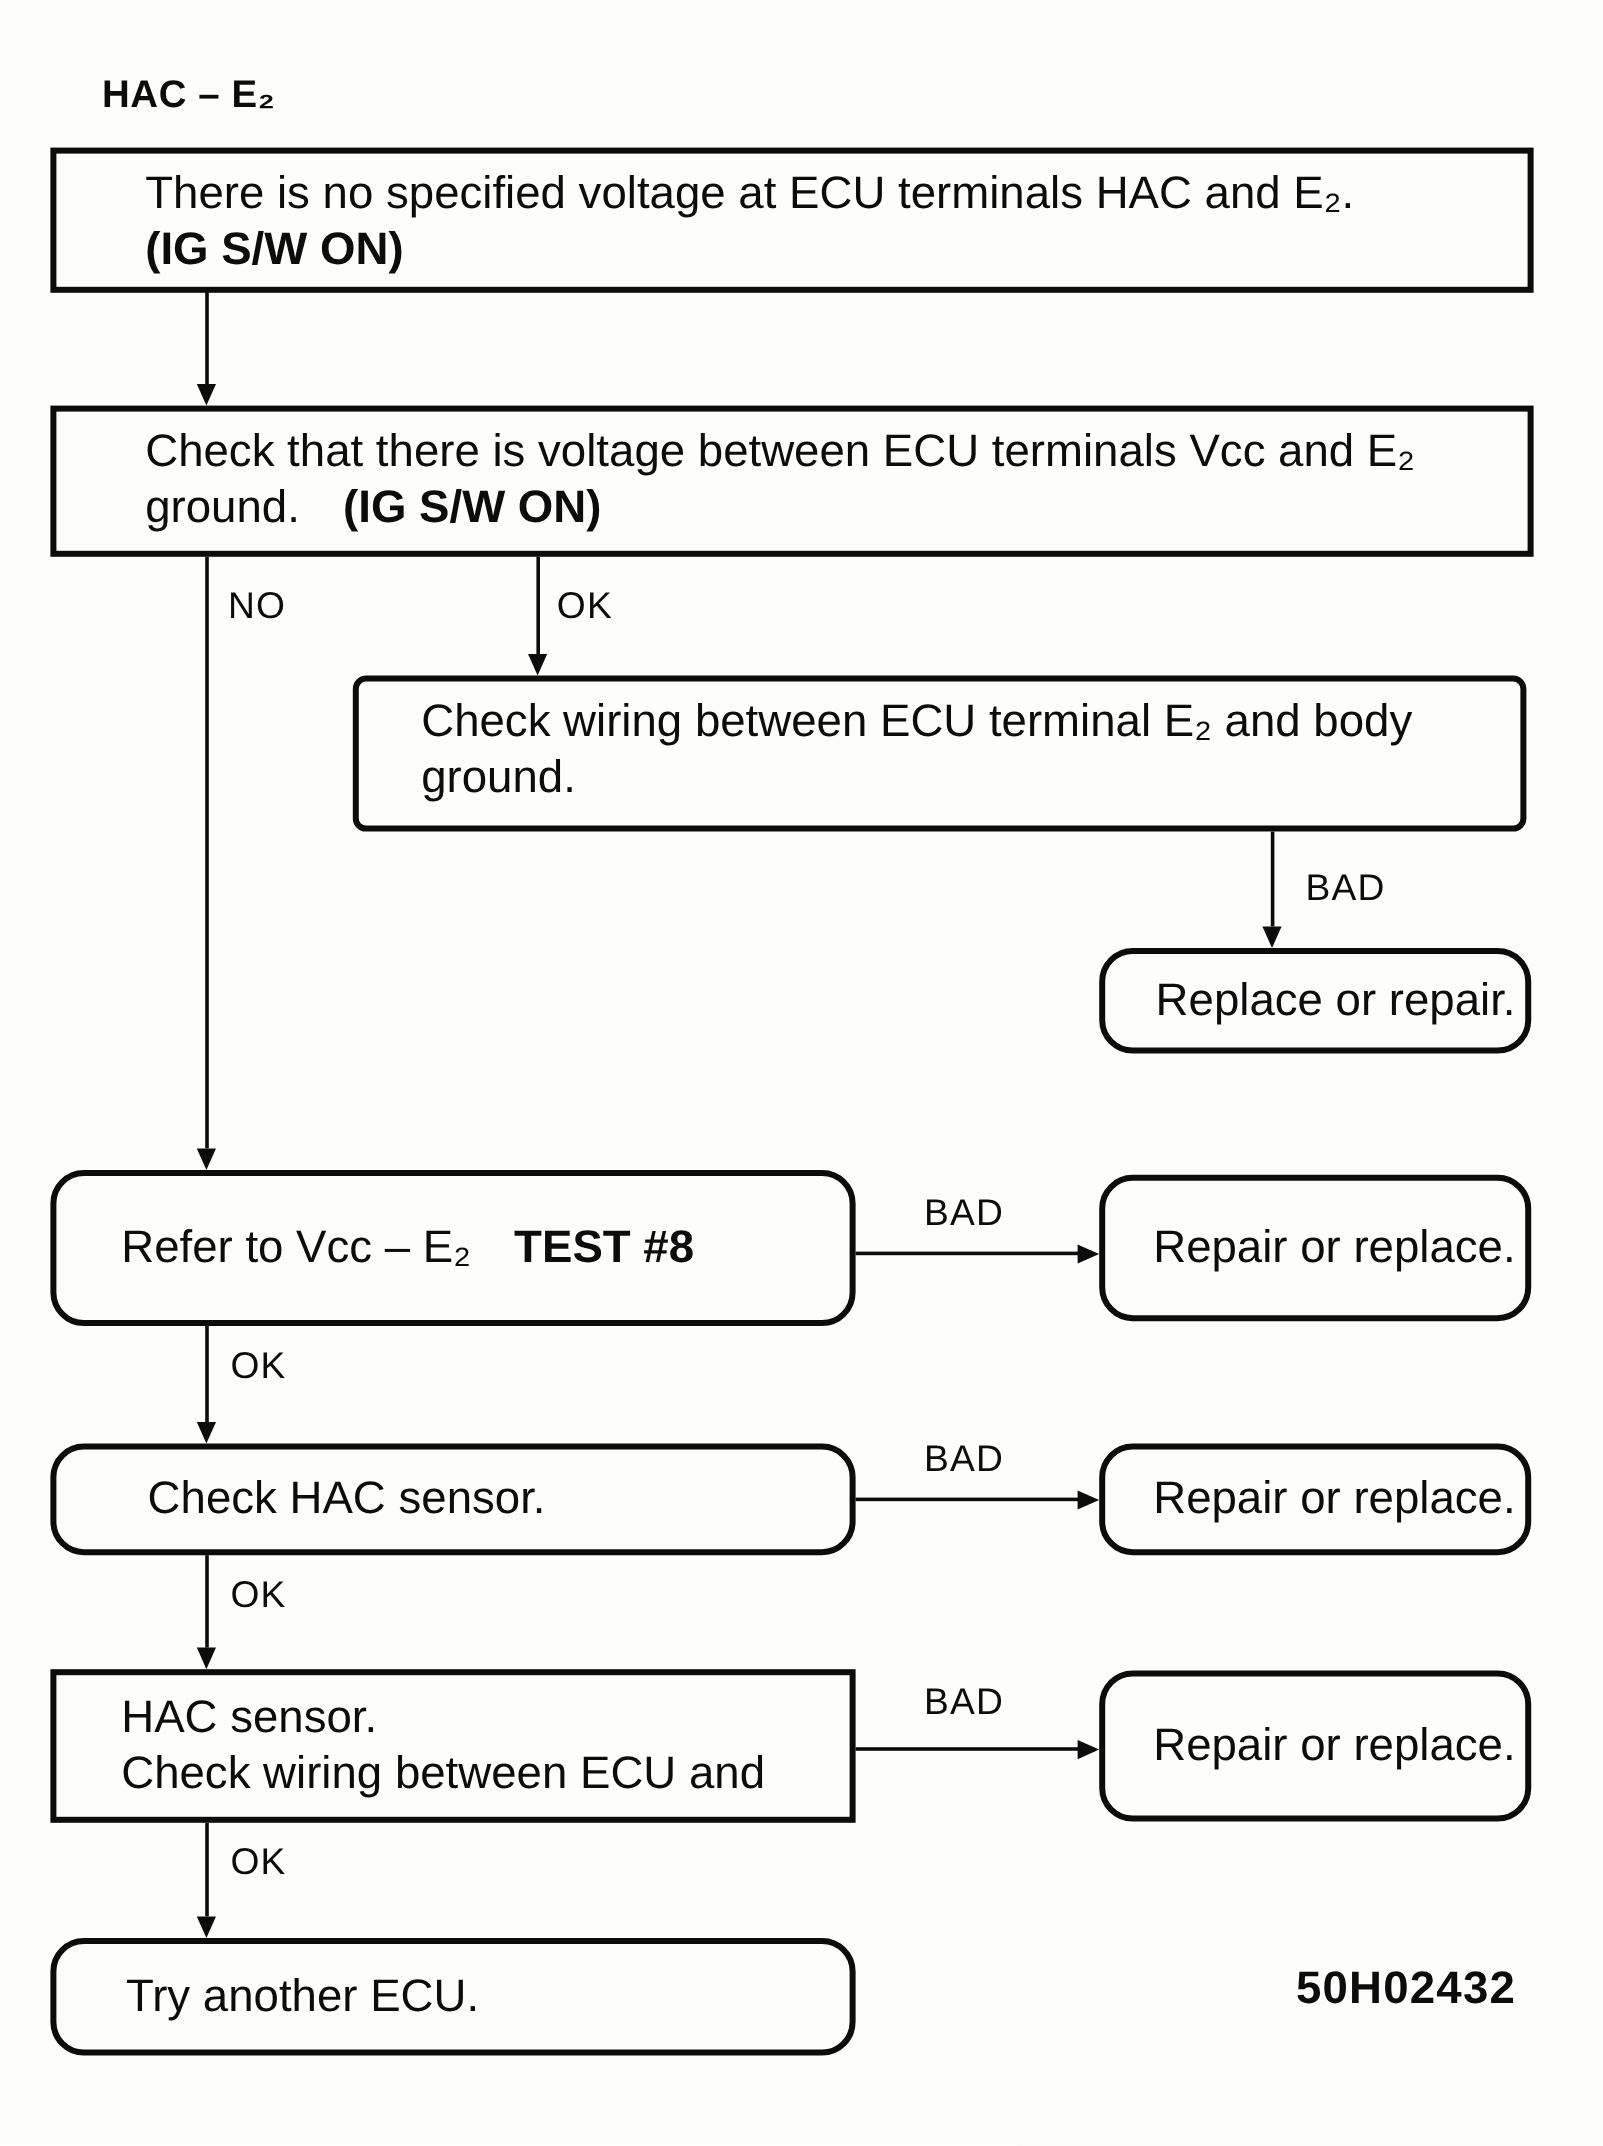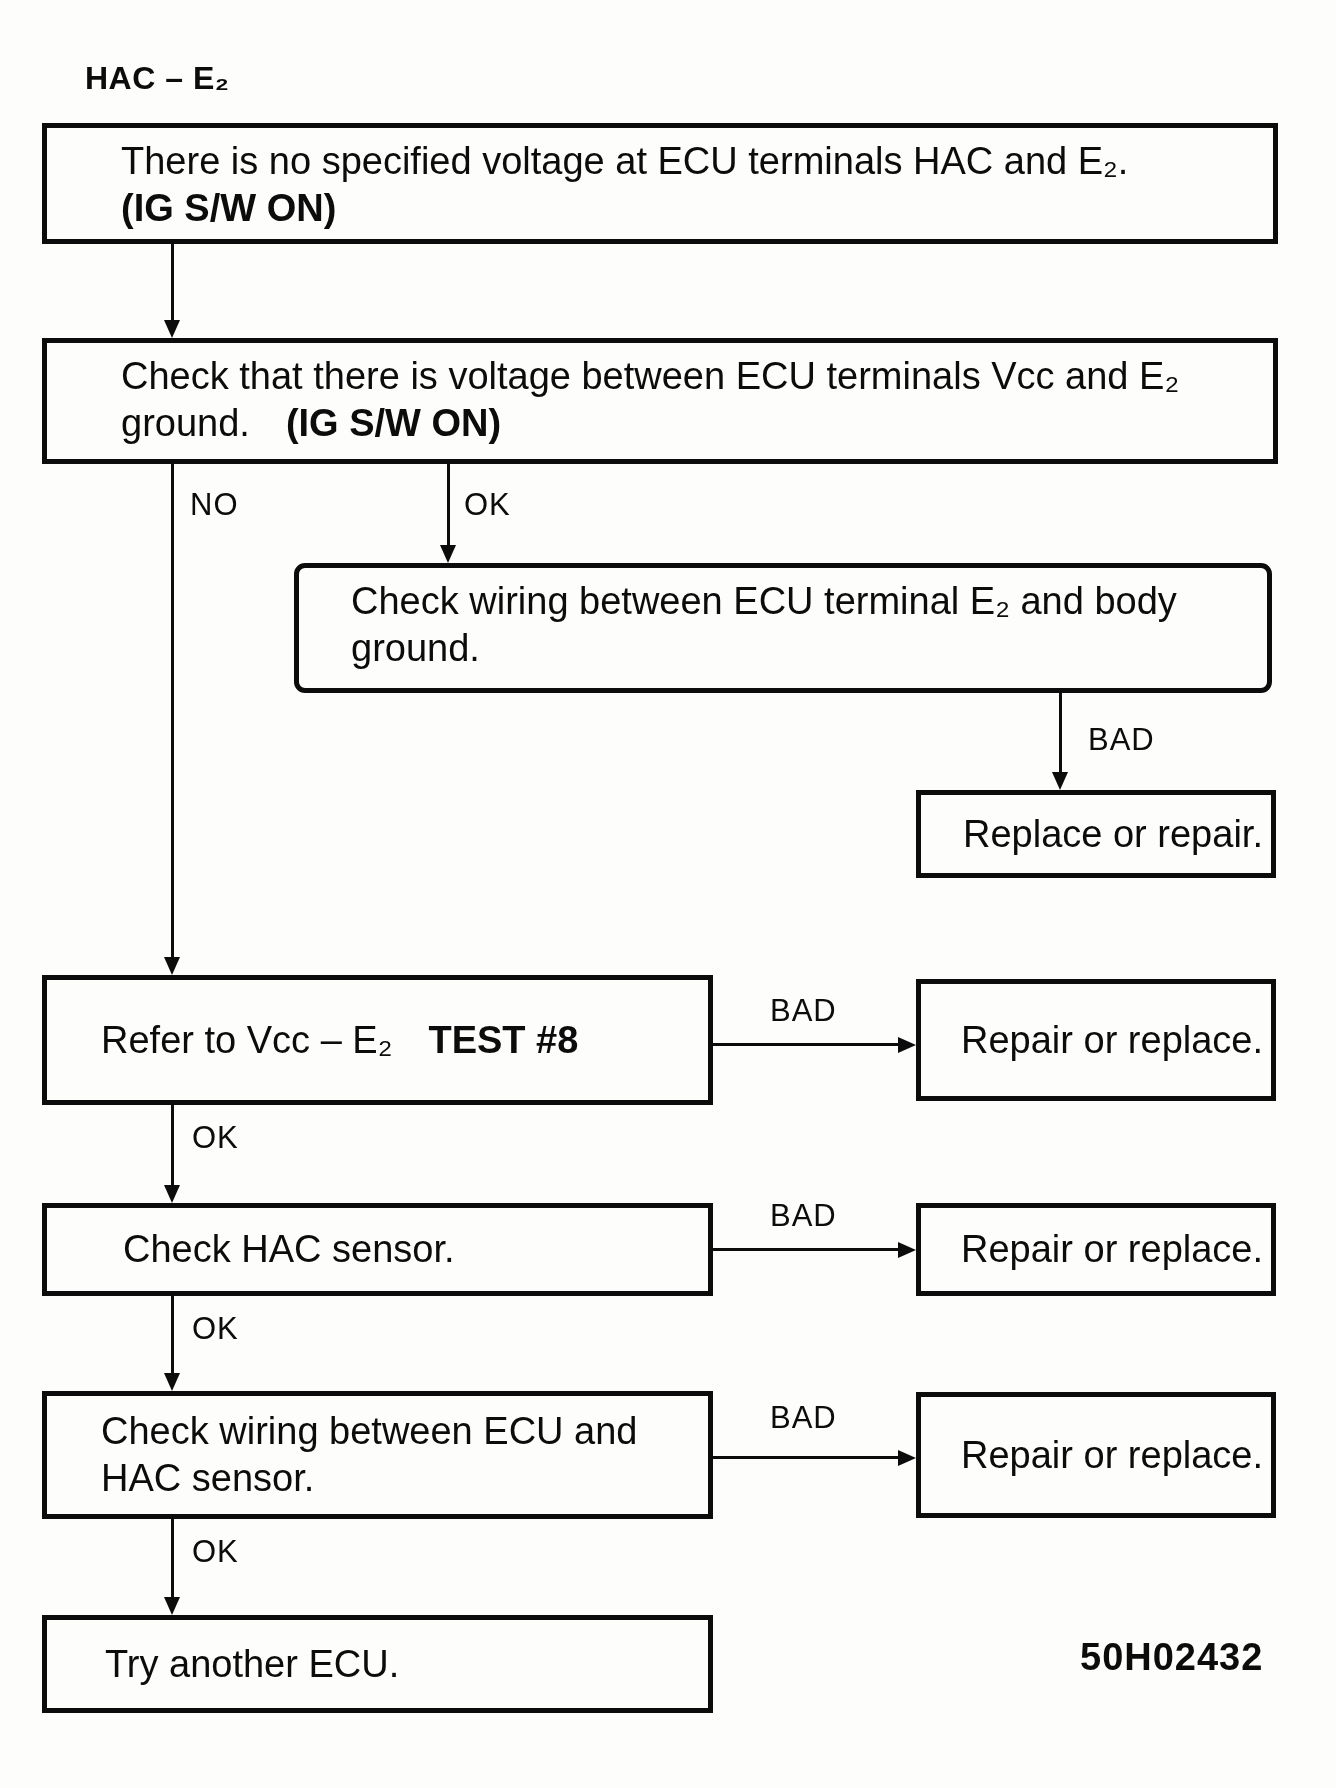--- a/index.html
+++ b/index.html
@@ -17,21 +17,21 @@
   }
   .box {
     position:absolute;
     border:5px solid #0c0c0c;
     background:#fdfdfc;
     box-sizing:border-box;
     font-size:38px;
     line-height:47px;
   }
   .bold { font-weight:bold; }
-  .flexc { display:flex; align-items:center; }
+  .flexc { display:flex; align-items:center;border-radius:28px; }
   .lbl {
     position:absolute;
     font-size:31px;
     letter-spacing:1px;
     white-space:nowrap;
   }
   .vline { position:absolute; width:3px; background:#0c0c0c; }
   .hline { position:absolute; height:3px; background:#0c0c0c; }
   .ah-down {
     position:absolute; width:0; height:0;
@@ -130,22 +130,22 @@
   <div class="box flexc" style="left:916px; top:1203px; width:360px; height:93px; padding-left:40px;">
     <span>Repair or replace.</span>
   </div>
 
   <div class="vline" style="left:171px; top:1296px; height:77px;"></div>
   <div class="ah-down" style="left:164px; top:1373px;"></div>
   <div class="lbl" style="left:192px; top:1311px;">OK</div>
 
   <div class="box" style="left:42px; top:1391px; width:671px; height:128px;">
     <div style="padding:12px 10px 0 54px;">
+      <div>HAC sensor.</div>
       <div>Check wiring between ECU and</div>
-      <div>HAC sensor.</div>
     </div>
   </div>
 
   <div class="lbl" style="left:770px; top:1400px;">BAD</div>
   <div class="hline" style="left:713px; top:1456px; width:187px;"></div>
   <div class="ah-right" style="left:898px; top:1450px;"></div>
 
   <div class="box flexc" style="left:916px; top:1392px; width:360px; height:126px; padding-left:40px;">
     <span>Repair or replace.</span>
   </div>

